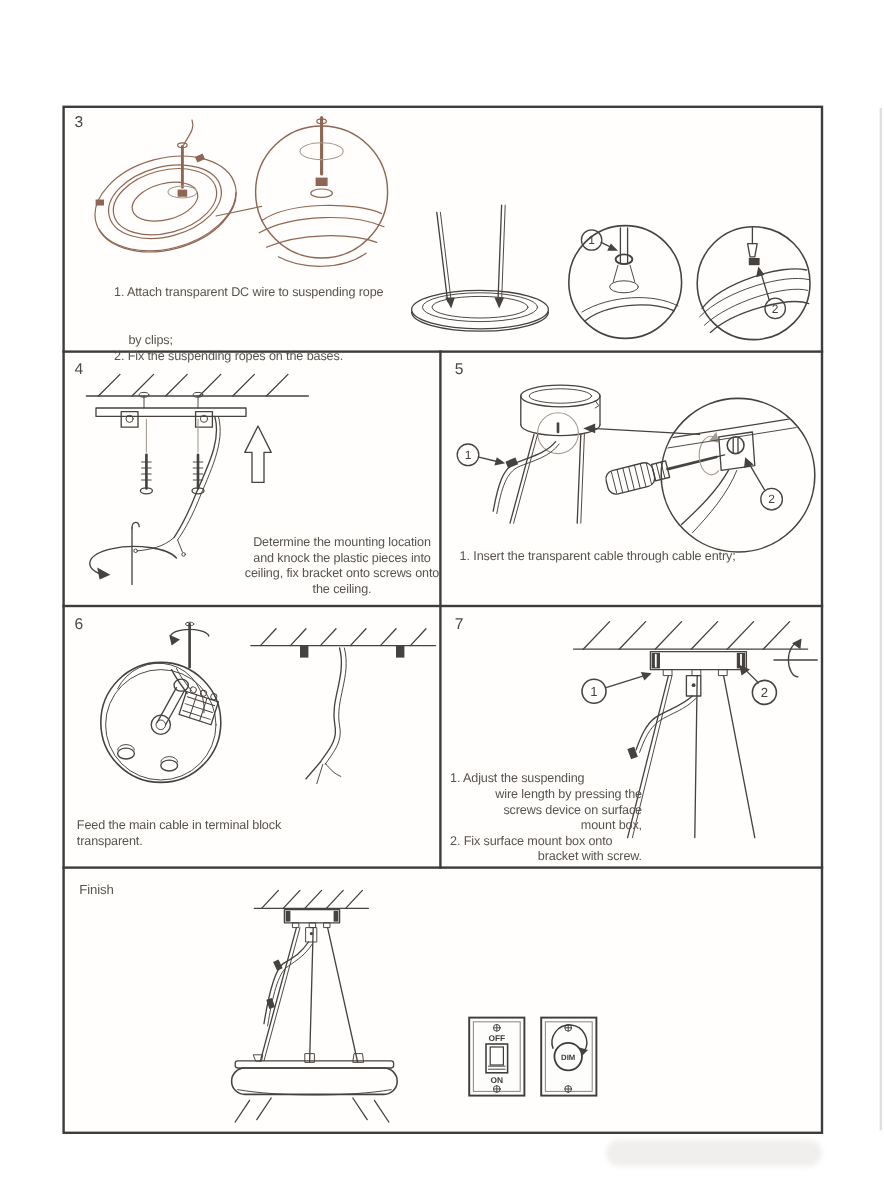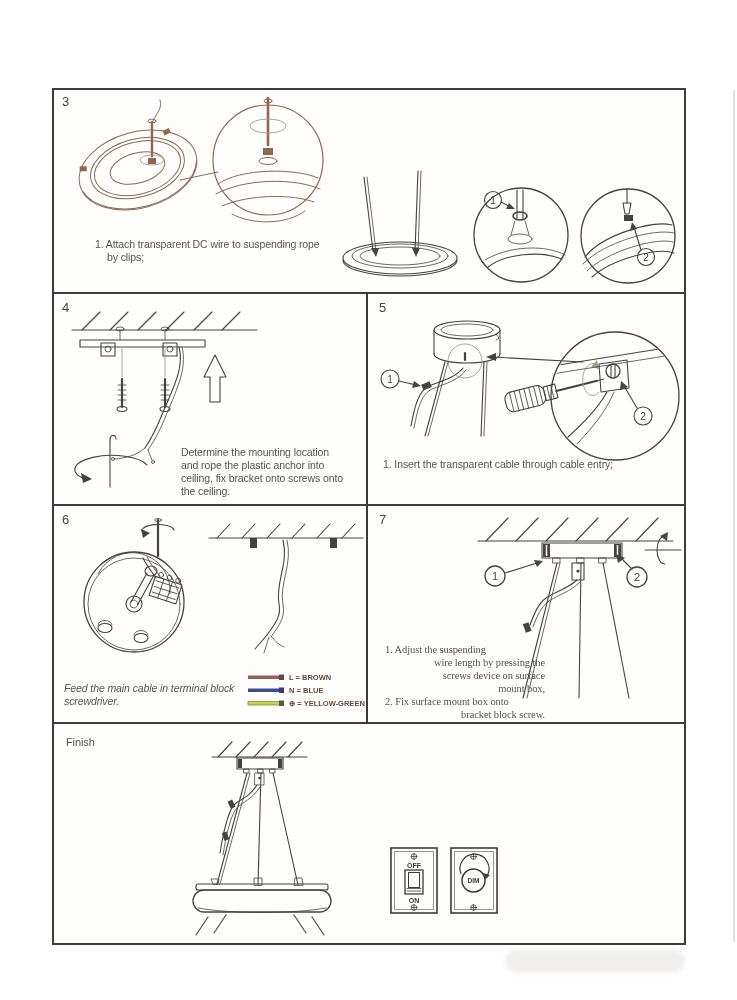--- a/index.html
+++ b/index.html
@@ -5,21 +5,21 @@
   html,body{margin:0;padding:0;background:#ffffff;}
   .screen{position:relative;width:737px;height:1000px;background:#ffffff;overflow:hidden;
           font-family:"Liberation Sans",sans-serif;color:#55504b;}
   .frame{position:absolute;left:52px;top:88px;width:634px;height:857px;
          border:2px solid #3c3c3c;box-sizing:border-box;background:#fffefd;}
   .divider{position:absolute;background:#3c3c3c;}
   .panel{position:absolute;}
   .stepnum{position:absolute;font-size:13px;color:#4c4843;}
   .txt{position:absolute;font-size:10.5px;line-height:13px;color:#58534d;letter-spacing:-0.1px;}
   .cap{font-size:11px;}
-  .ind{padding-left:12px;}
+  .ind{padding-left:12px;margin-top:27px;}
   .ind2{padding-left:11px;text-align:right;}
   svg{position:absolute;overflow:visible;}
   .s{stroke:#45423f;fill:none;stroke-width:1.1;stroke-linecap:round;stroke-linejoin:round;}
   .t{stroke-width:0.8;}
   .w2{stroke-width:2.2;}
   .fd{fill:#45423f;stroke:none;}
   .gh{stroke:#a39a91;fill:none;stroke-width:0.9;}
   .br{stroke:#8f6653;fill:none;stroke-width:1;stroke-linecap:round;}
   .brf{fill:#8f6653;stroke:none;}
   .cnum{font-size:10px;fill:#45423f;text-anchor:middle;font-family:"Liberation Sans",sans-serif;}
@@ -123,20 +123,21 @@
           <text class="cnum" x="306" y="97.5">2</text>
           <line class="s" x1="301" y1="87" x2="294" y2="64"></line>
           <path class="fd" d="M 292,59 L 290,68 L 297,66 Z"></path>
         </g>
       </g>
     </svg>
 
     <div class="txt" style="left:43px;top:150px;width:280px;">
       <div>1. Attach transparent DC wire to suspending rope</div>
       <div class="ind">by clips;</div>
+      <div>2. Fix the suspending ropes on the bases.</div>
     </div>
   </section>
 
   <section class="panel" style="left:52px;top:292px;width:315px;height:212px;">
     <div class="stepnum" style="left:10px;top:8px;">4</div>
     <svg width="310" height="195" style="left:5px;top:15px;" viewBox="0 0 310 195">
       <g>
         <line class="s" x1="15" y1="23" x2="200" y2="23"></line>
         <line class="s" x1="25" y1="23" x2="43" y2="5"></line>
         <line class="s" x1="53" y1="23" x2="71" y2="5"></line>
@@ -177,23 +178,23 @@
         <circle class="s t" cx="56" cy="152" r="1.5"></circle>
         <circle class="s t" cx="96" cy="155" r="1.5"></circle>
       </g>
       <g>
         <path class="s" d="M 53,133 C 53,127 59,127 59,132"></path>
         <line class="s" x1="53" y1="133" x2="53" y2="180"></line>
         <path class="s" d="M 90,158 A 37 14 0 1 0 28,172"></path>
         <path class="fd" d="M 24,166 L 26,176 L 35,172 Z"></path>
       </g>
     </svg>
-    <div class="txt" style="left:129px;top:154px;width:170px;">
+    <div class="txt" style="left:148px;top:154px;width:170px;text-align:center;">
       <div>Determine the mounting location</div>
-      <div>and rope the plastic anchor into</div>
+      <div>and knock the plastic pieces into</div>
       <div>ceiling, fix bracket onto screws onto</div>
       <div>the ceiling.</div>
     </div>
   </section>
 
   <section class="panel" style="left:367px;top:292px;width:319px;height:212px;">
     <div class="stepnum" style="left:12px;top:8px;">5</div>
     <svg width="315" height="195" style="left:4px;top:12px;" viewBox="0 0 315 195">
       <g>
         <ellipse class="s" cx="96" cy="26" rx="33" ry="9"></ellipse>
@@ -305,46 +306,23 @@
         <line class="s" x1="285" y1="26" x2="298" y2="12"></line>
         <rect class="fd" x="193" y="26" width="7" height="10"></rect>
         <rect class="fd" x="273" y="26" width="7" height="10"></rect>
         <path class="s" d="M 226,28 C 232,52 218,70 222,92 C 225,106 215,115 210,123"></path>
         <path class="s t" d="M 230,28 C 236,52 222,71 226,93 C 229,107 219,117 214,125"></path>
         <path class="s" d="M 210,123 L 198,137"></path>
         <path class="s t" d="M 212,125 L 207,141"></path>
         <path class="s t" d="M 214,124 C 219,130 222,133 227,135"></path>
       </g>
     </svg>
-    <div class="legend">
-      <div class="legend-row">
-        <svg width="36" height="7" viewBox="0 0 36 7">
-            <rect x="0" y="1.5" width="33" height="3.5" fill="#96604c"></rect>
-            <rect x="31" y="0.5" width="5" height="5.5" fill="#6d463c"></rect>
-          </svg>
-        <span class="legend-label">L = BROWN</span>
-      </div>
-      <div class="legend-row">
-        <svg width="36" height="7" viewBox="0 0 36 7">
-            <rect x="0" y="1.5" width="33" height="3.5" fill="#3c4e92"></rect>
-            <rect x="31" y="0.5" width="5" height="5.5" fill="#343f6e"></rect>
-          </svg>
-        <span class="legend-label">N = BLUE</span>
-      </div>
-      <div class="legend-row">
-        <svg width="36" height="7" viewBox="0 0 36 7">
-            <rect x="0" y="1.5" width="33" height="3.5" stroke="#7f8f2f" stroke-width="0.8" fill="#c3d455"></rect>
-            <rect x="31" y="0.5" width="5" height="5.5" fill="#55603a"></rect>
-          </svg>
-        <span class="legend-label">⊕ = YELLOW-GREEN</span>
-      </div>
-    </div>
-    <div class="txt" style="left:12px;top:178px;width:200px;font-style:italic;">
+    <div class="txt" style="left:12px;top:178px;width:200px;">
       <div>Feed the main cable in terminal block</div>
-      <div>screwdriver.</div>
+      <div>transparent.</div>
     </div>
   </section>
 
   <section class="panel" style="left:367px;top:504px;width:319px;height:218px;">
     <div class="stepnum" style="left:12px;top:8px;">7</div>
     <svg width="315" height="202" style="left:4px;top:8px;" viewBox="0 0 315 202">
       <g>
         <line class="s" x1="107" y1="29" x2="302" y2="29"></line>
         <line class="s" x1="115" y1="29" x2="137" y2="6"></line>
         <line class="s" x1="145" y1="29" x2="167" y2="6"></line>
@@ -385,27 +363,27 @@
         <text class="cnum" x="266" y="69" style="font-size:11px">2</text>
         <line class="s" x1="261" y1="57" x2="250" y2="46"></line>
         <path class="fd" d="M 245,42 L 247,51 L 254,46 Z"></path>
       </g>
       <g>
         <line class="s" x1="274" y1="38" x2="310" y2="38"></line>
         <path class="s" d="M 294,24 A 8 14 0 1 0 294,52"></path>
         <path class="fd" d="M 297,20 L 289,24 L 296,29 Z"></path>
       </g>
     </svg>
-    <div class="txt" style="left:18px;top:139px;width:160px;font-family:Liberation Serif, serif;">
+    <div class="txt" style="left:8px;top:139px;width:160px;">
       <div>1. Adjust the suspending</div>
       <div class="ind2">wire length by pressing the</div>
       <div class="ind2">screws device on surface</div>
       <div class="ind2">mount box,</div>
       <div>2. Fix surface mount box onto</div>
-      <div class="ind2">bracket block screw.</div>
+      <div class="ind2">bracket with screw.</div>
     </div>
   </section>
 
   <section class="panel" style="left:52px;top:722px;width:622px;height:223px;">
     <div class="txt cap" style="left:14px;top:14px;">Finish</div>
     <svg width="290" height="206" style="left:100px;top:16px;" viewBox="0 0 290 206">
       <g>
         <line class="s" x1="60" y1="19" x2="155" y2="19"></line>
         <line class="s" x1="66" y1="19" x2="80" y2="4"></line>
         <line class="s" x1="84" y1="19" x2="98" y2="4"></line>

